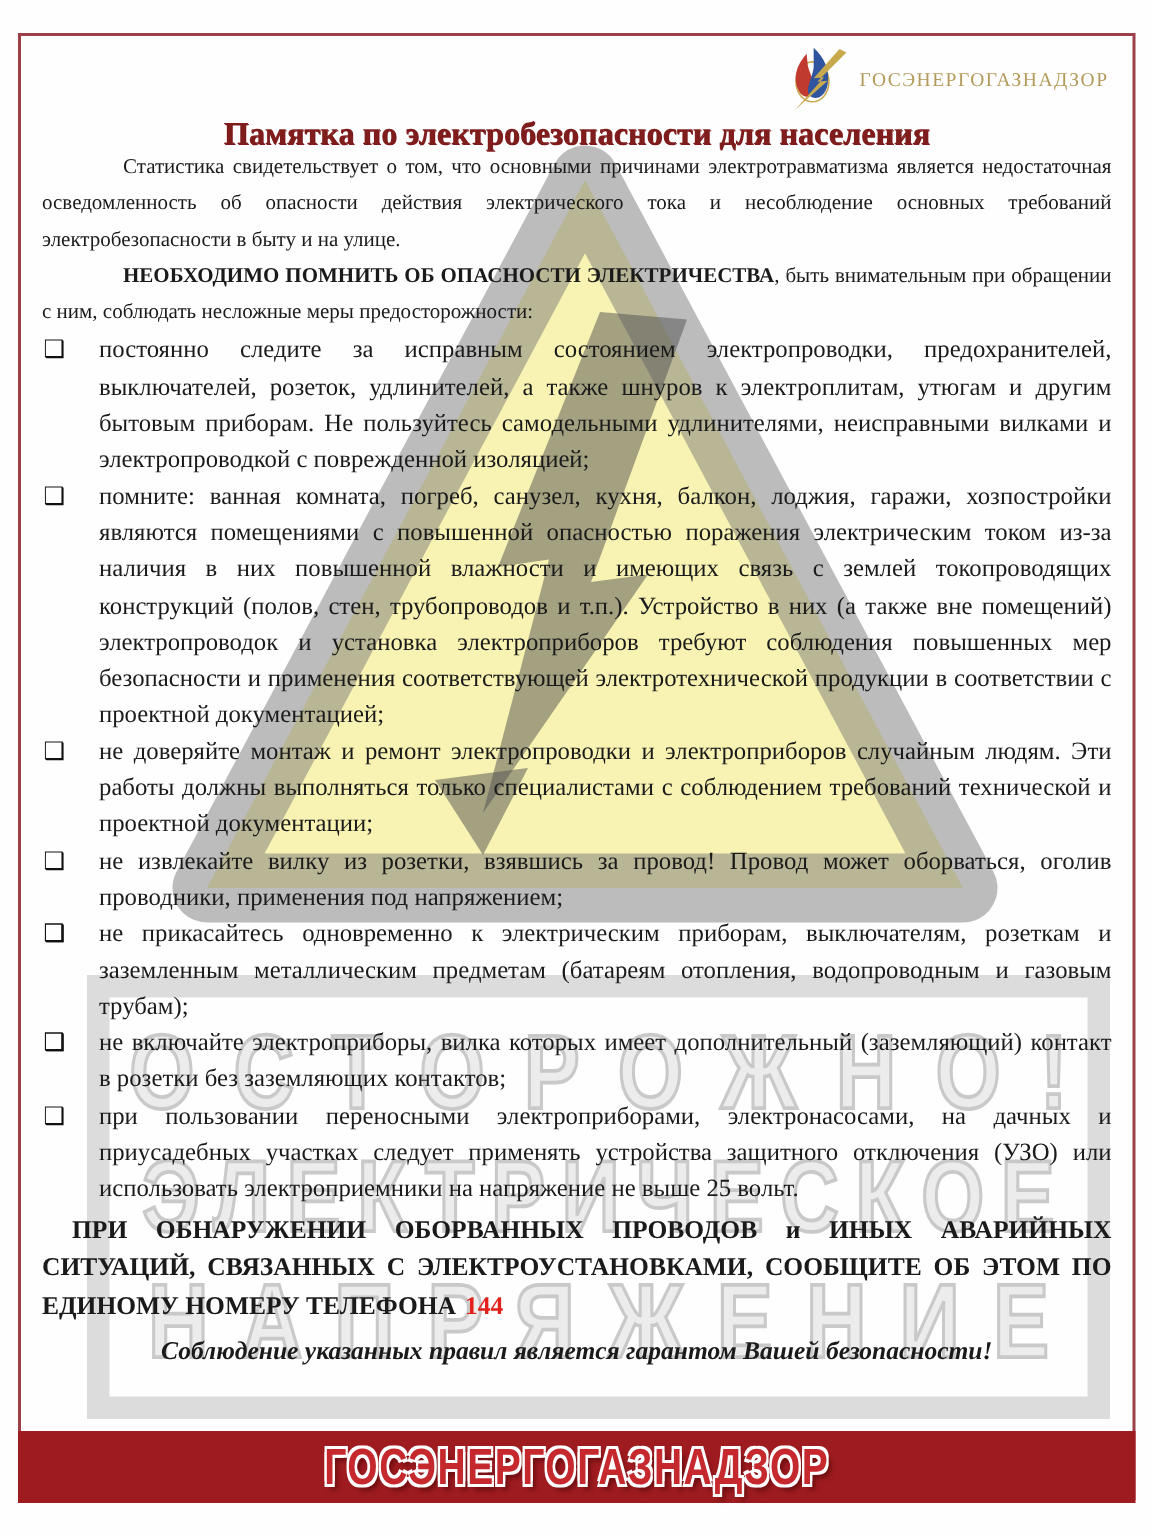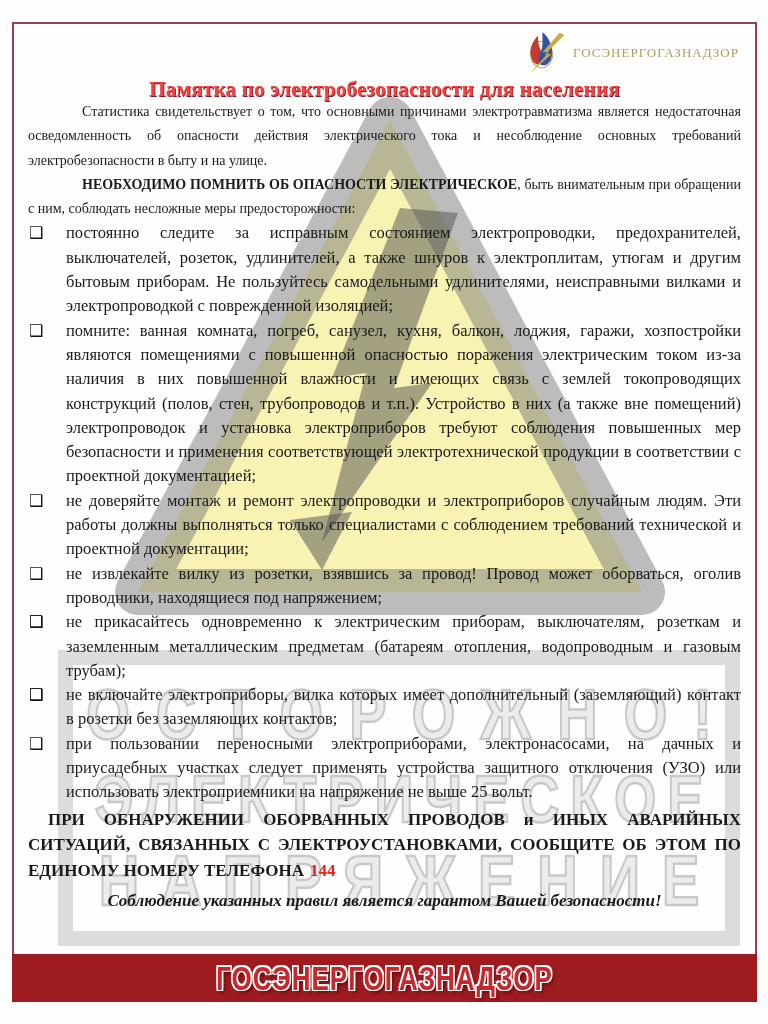--- a/index.html
+++ b/index.html
@@ -20,21 +20,21 @@
   .sl1{font-size:56px;letter-spacing:26px;text-indent:26px;}
   .sl2{font-size:54px;letter-spacing:11px;text-indent:11px;}
   .sl3{font-size:56px;letter-spacing:22px;text-indent:22px;}
   
   .content{position:absolute;left:14px;right:13px;top:24px;bottom:72px;z-index:2;
            padding:0 14px;}
   .header{position:relative;height:76px;}
   .logo{position:absolute;top:2px;right:2px;display:flex;align-items:center;gap:4px;}
   .logo-text{font-size:13px;letter-spacing:1px;color:#b39a5a;font-weight:normal;}
   .title{position:absolute;left:0;right:0;bottom:-2px;margin:0;text-align:center;
-         font-size:21.5px;font-weight:bold;color:#ef4444;
+         font-size:21.5px;font-weight:bold;color:#7f1d1d;
          text-shadow:0.6px 0.6px 0 #7e1a1e;}
   p{margin:0;text-align:justify;font-size:14px;line-height:24.3px;}
   .intro,.warn{text-indent:54px;}
   ul.rules{list-style:none;margin:0;padding:0;}
   ul.rules li{position:relative;padding-left:38px;text-align:justify;
               font-size:16.5px;line-height:24.3px;}
   .cb{position:absolute;left:1px;top:0;font-size:16px;font-family:"DejaVu Sans",sans-serif;
       color:#111;}
   .alert{font-weight:bold;text-indent:20px;font-size:17px;line-height:25.5px;margin-top:2px;}
   .phone{color:#e3211b;margin-left:6px;}
@@ -78,27 +78,27 @@
           <path d="M30 5 C39 13 44 24 42 36 C40 47 31 51 26 45 C23 40 29 30 30 22 Z" fill="#30549e"></path>
           <polygon points="52,6 30,31 39,30 14,58 42,33 33,34 58,9" fill="#c9a94e"></polygon>
         </svg>
         <span class="logo-text">ГОСЭНЕРГОГАЗНАДЗОР</span>
       </div>
       <h1 class="title">Памятка по электробезопасности для населения</h1>
     </div>
 
     <p class="intro">Статистика свидетельствует о том, что основными причинами электротравматизма является  недостаточная осведомленность об опасности действия электрического тока и несоблюдение основных требований  электробезопасности в быту и на улице.</p>
 
-    <p class="warn"><b>НЕОБХОДИМО ПОМНИТЬ ОБ ОПАСНОСТИ ЭЛЕКТРИЧЕСКОЕ</b><span>, быть внимательным при обращении с ним, соблюдать несложные меры предосторожности:</span></p>
+    <p class="warn"><b>НЕОБХОДИМО ПОМНИТЬ ОБ ОПАСНОСТИ ЭЛЕКТРИЧЕСТВА</b><span>, быть внимательным при обращении с ним, соблюдать несложные меры предосторожности:</span></p>
 
     <ul class="rules">
       <li><span class="cb">❑</span><span>постоянно следите за исправным состоянием электропроводки, предохранителей, выключателей, розеток, удлинителей, а также шнуров к электроплитам, утюгам и другим бытовым приборам. Не пользуйтесь самодельными удлинителями, неисправными вилками и электропроводкой  с поврежденной изоляцией;</span></li>
       <li><span class="cb">❑</span><span>помните: ванная комната, погреб, санузел, кухня, балкон, лоджия,  гаражи, хозпостройки  являются  помещениями  с  повышенной  опасностью  поражения электрическим током из-за наличия в  них повышенной влажности и имеющих связь  с землей токопроводящих  конструкций (полов, стен, трубопроводов и т.п.).  Устройство в них (а также вне помещений)  электропроводок и  установка электроприборов  требуют соблюдения  повышенных  мер  безопасности  и  применения  соответствующей электротехнической продукции в соответствии с проектной документацией;</span></li>
       <li><span class="cb">❑</span><span>не  доверяйте монтаж и ремонт электропроводки и электроприборов  случайным людям.  Эти  работы  должны  выполняться   только  специалистами  с  соблюдением требований  технической  и проектной документации;</span></li>
-      <li><span class="cb">❑</span><span>не извлекайте вилку из розетки, взявшись за провод! Провод может оборваться, оголив проводники, находящиеся под напряжением;</span></li>
+      <li><span class="cb">❑</span><span>не извлекайте вилку из розетки, взявшись за провод! Провод может оборваться, оголив проводники, применения под напряжением;</span></li>
       <li><span class="cb">❑</span></li>
       <li><span class="cb">❑</span><span>не прикасайтесь одновременно  к электрическим приборам, выключателям,  розеткам и заземленным   металлическим  предметам (батареям  отопления,  водопроводным  и газовым трубам);</span></li>
       <li><span class="cb">❑</span></li>
       <li><span class="cb">❑</span><span>не  включайте  электроприборы,  вилка  которых  имеет  дополнительный (заземляющий) контакт в розетки без заземляющих контактов;</span></li>
       <li><span class="cb">❑</span><span>при  пользовании  переносными  электроприборами,  электронасосами, на  дачных и приусадебных участках следует применять устройства защитного отключения (УЗО) или использовать электроприемники на напряжение не выше 25 вольт.</span></li>
     </ul>
 
     <p class="alert"><span>ПРИ  ОБНАРУЖЕНИИ  ОБОРВАННЫХ  ПРОВОДОВ  и  ИНЫХ  АВАРИЙНЫХ СИТУАЦИЙ, СВЯЗАННЫХ С ЭЛЕКТРОУСТАНОВКАМИ, СООБЩИТЕ  ОБ ЭТОМ  ПО  ЕДИНОМУ  НОМЕРУ  ТЕЛЕФОНА</span><span class="phone">144</span></p>
 
     <p class="closing">Соблюдение указанных правил является гарантом Вашей безопасности!</p>

